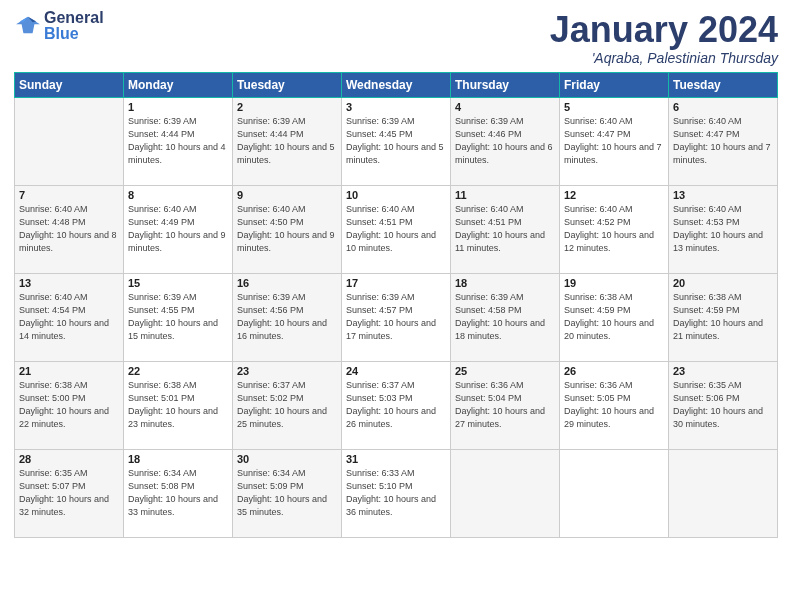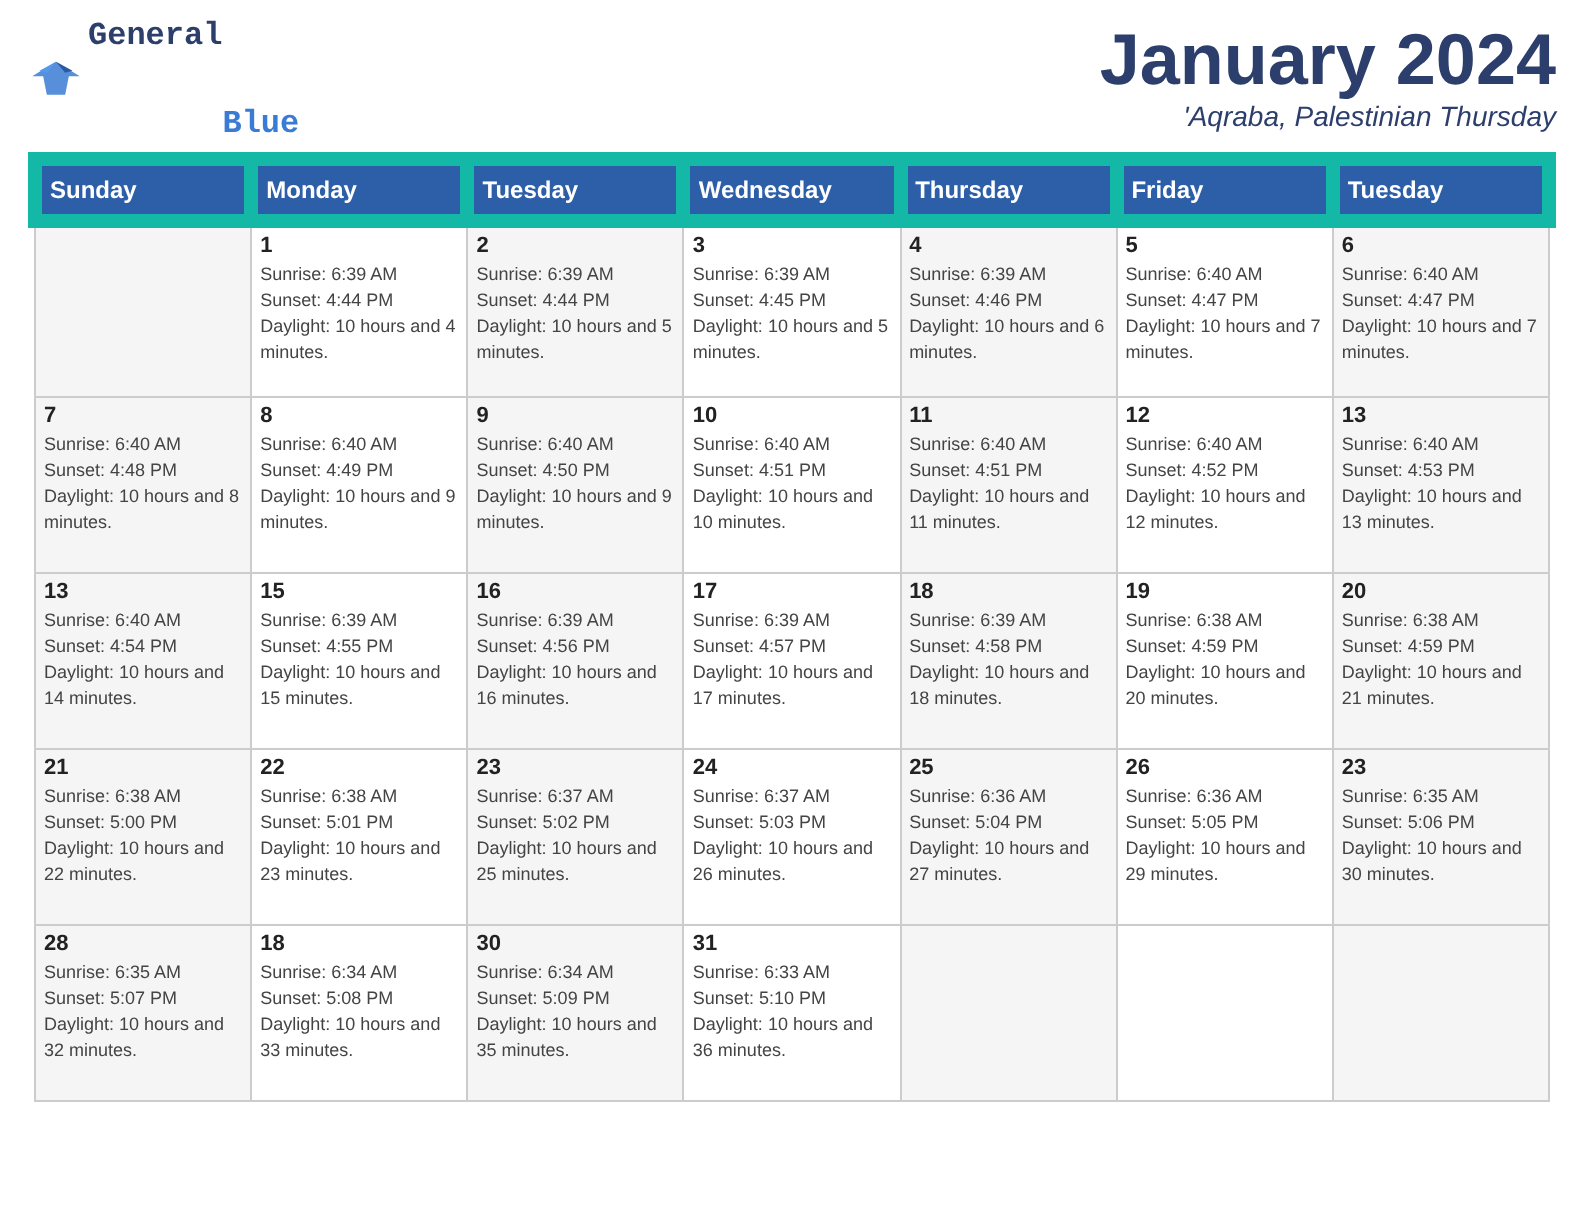--- a/index.html
+++ b/index.html
@@ -41,21 +41,21 @@
       border-collapse: collapse;
       table-layout: fixed;
     }
     th {
       background-color: #2d5fa8;
       color: #fff;
       font-size: 12px;
       font-weight: bold;
       padding: 5px 4px;
       text-align: left;
-      border: 7px solid #14b8a6;
+      border: 1px solid #14b8a6;
     }
     td {
       border: 1px solid #ccc;
       vertical-align: top;
       padding: 3px 4px;
       font-size: 9.5px;
       color: #333;
       height: 88px;
       background: #fff;
     }
@@ -84,33 +84,32 @@
       display: flex;
       align-items: center;
       gap: 2px;
     }
     .logo-bird {
       width: 28px;
       height: 22px;
     }
     .logo-name {
       display: flex;
+      flex-direction: column;
       line-height: 1;
-      font-family: Liberation Mono, monospace;
     }
     .logo-general {
       font-size: 16px;
       font-weight: bold;
       color: #2c3e6b;
     }
     .logo-blue-word {
       font-size: 16px;
       font-weight: bold;
       color: #3a7bd5;
-      margin-top: 44px;
     }
   </style>
 </head>
 <body>
 
 <div class="container">
   <div class="header">
     <div class="logo-wrapper">
       <svg class="logo-bird" viewBox="0 0 30 24" xmlns="http://www.w3.org/2000/svg">
         <polygon points="15,2 28,10 22,10 20,20 10,20 8,10 2,10" fill="#3a7bd5" opacity="0.85"></polygon>

